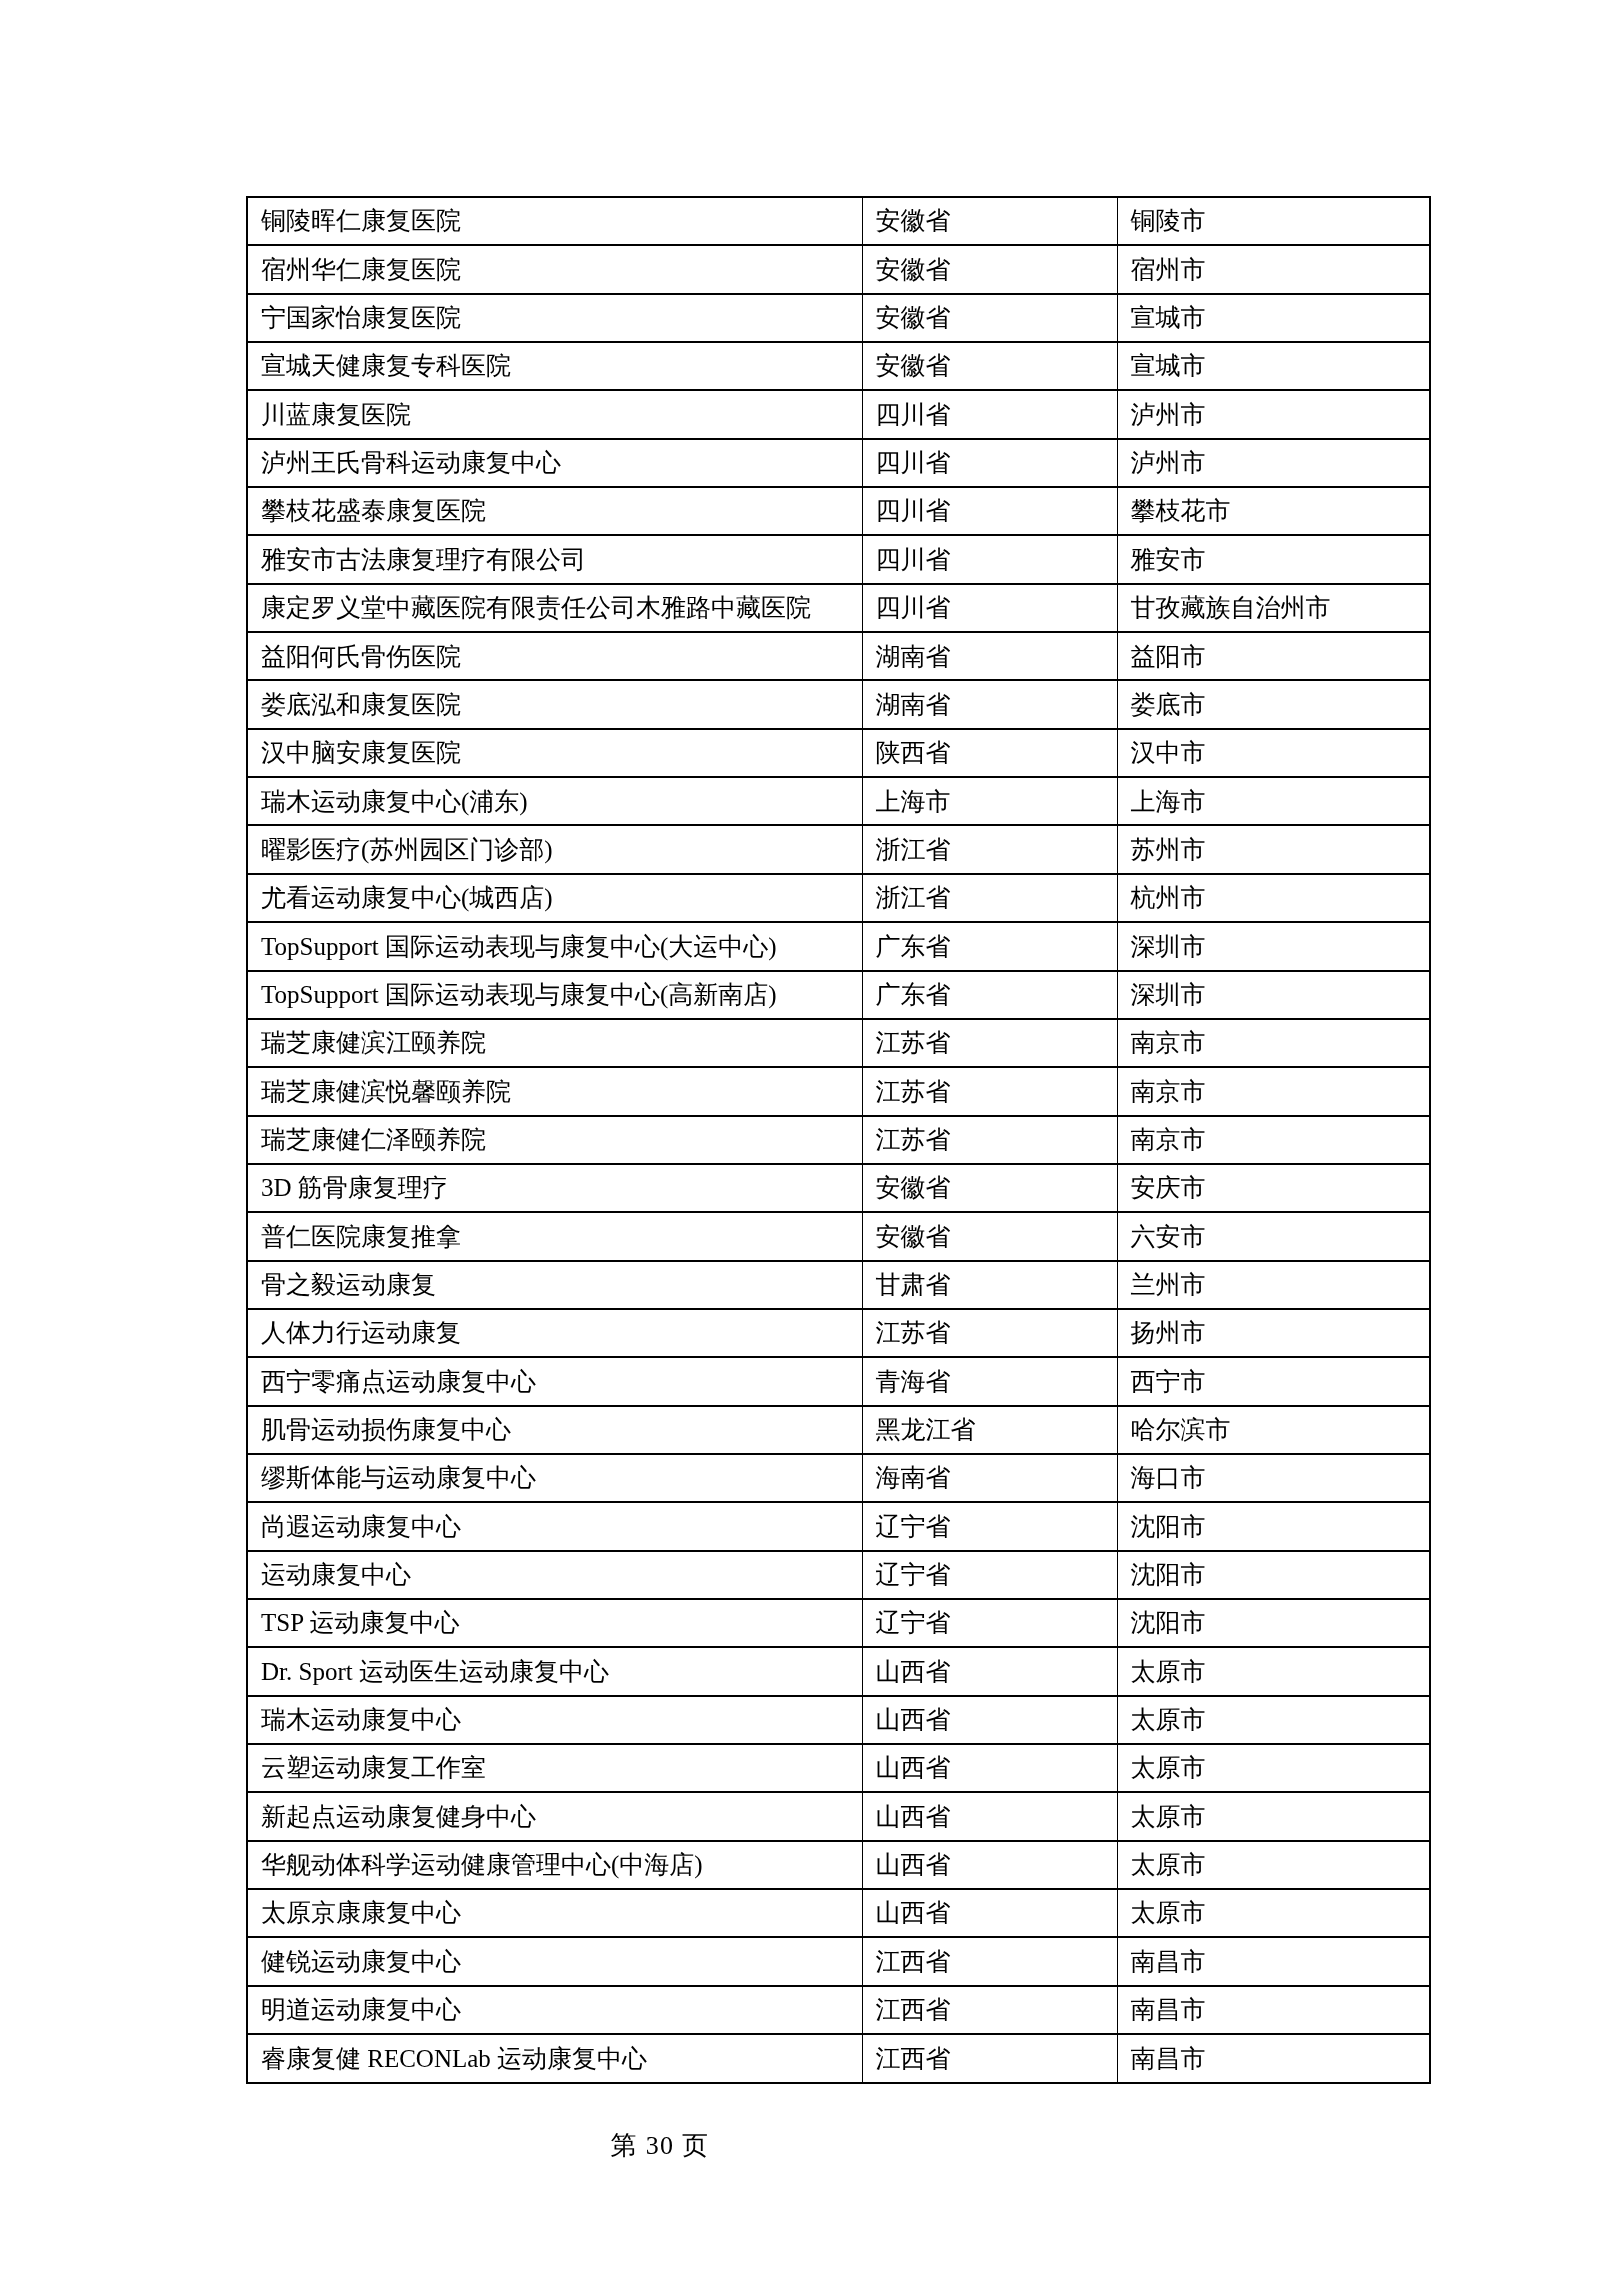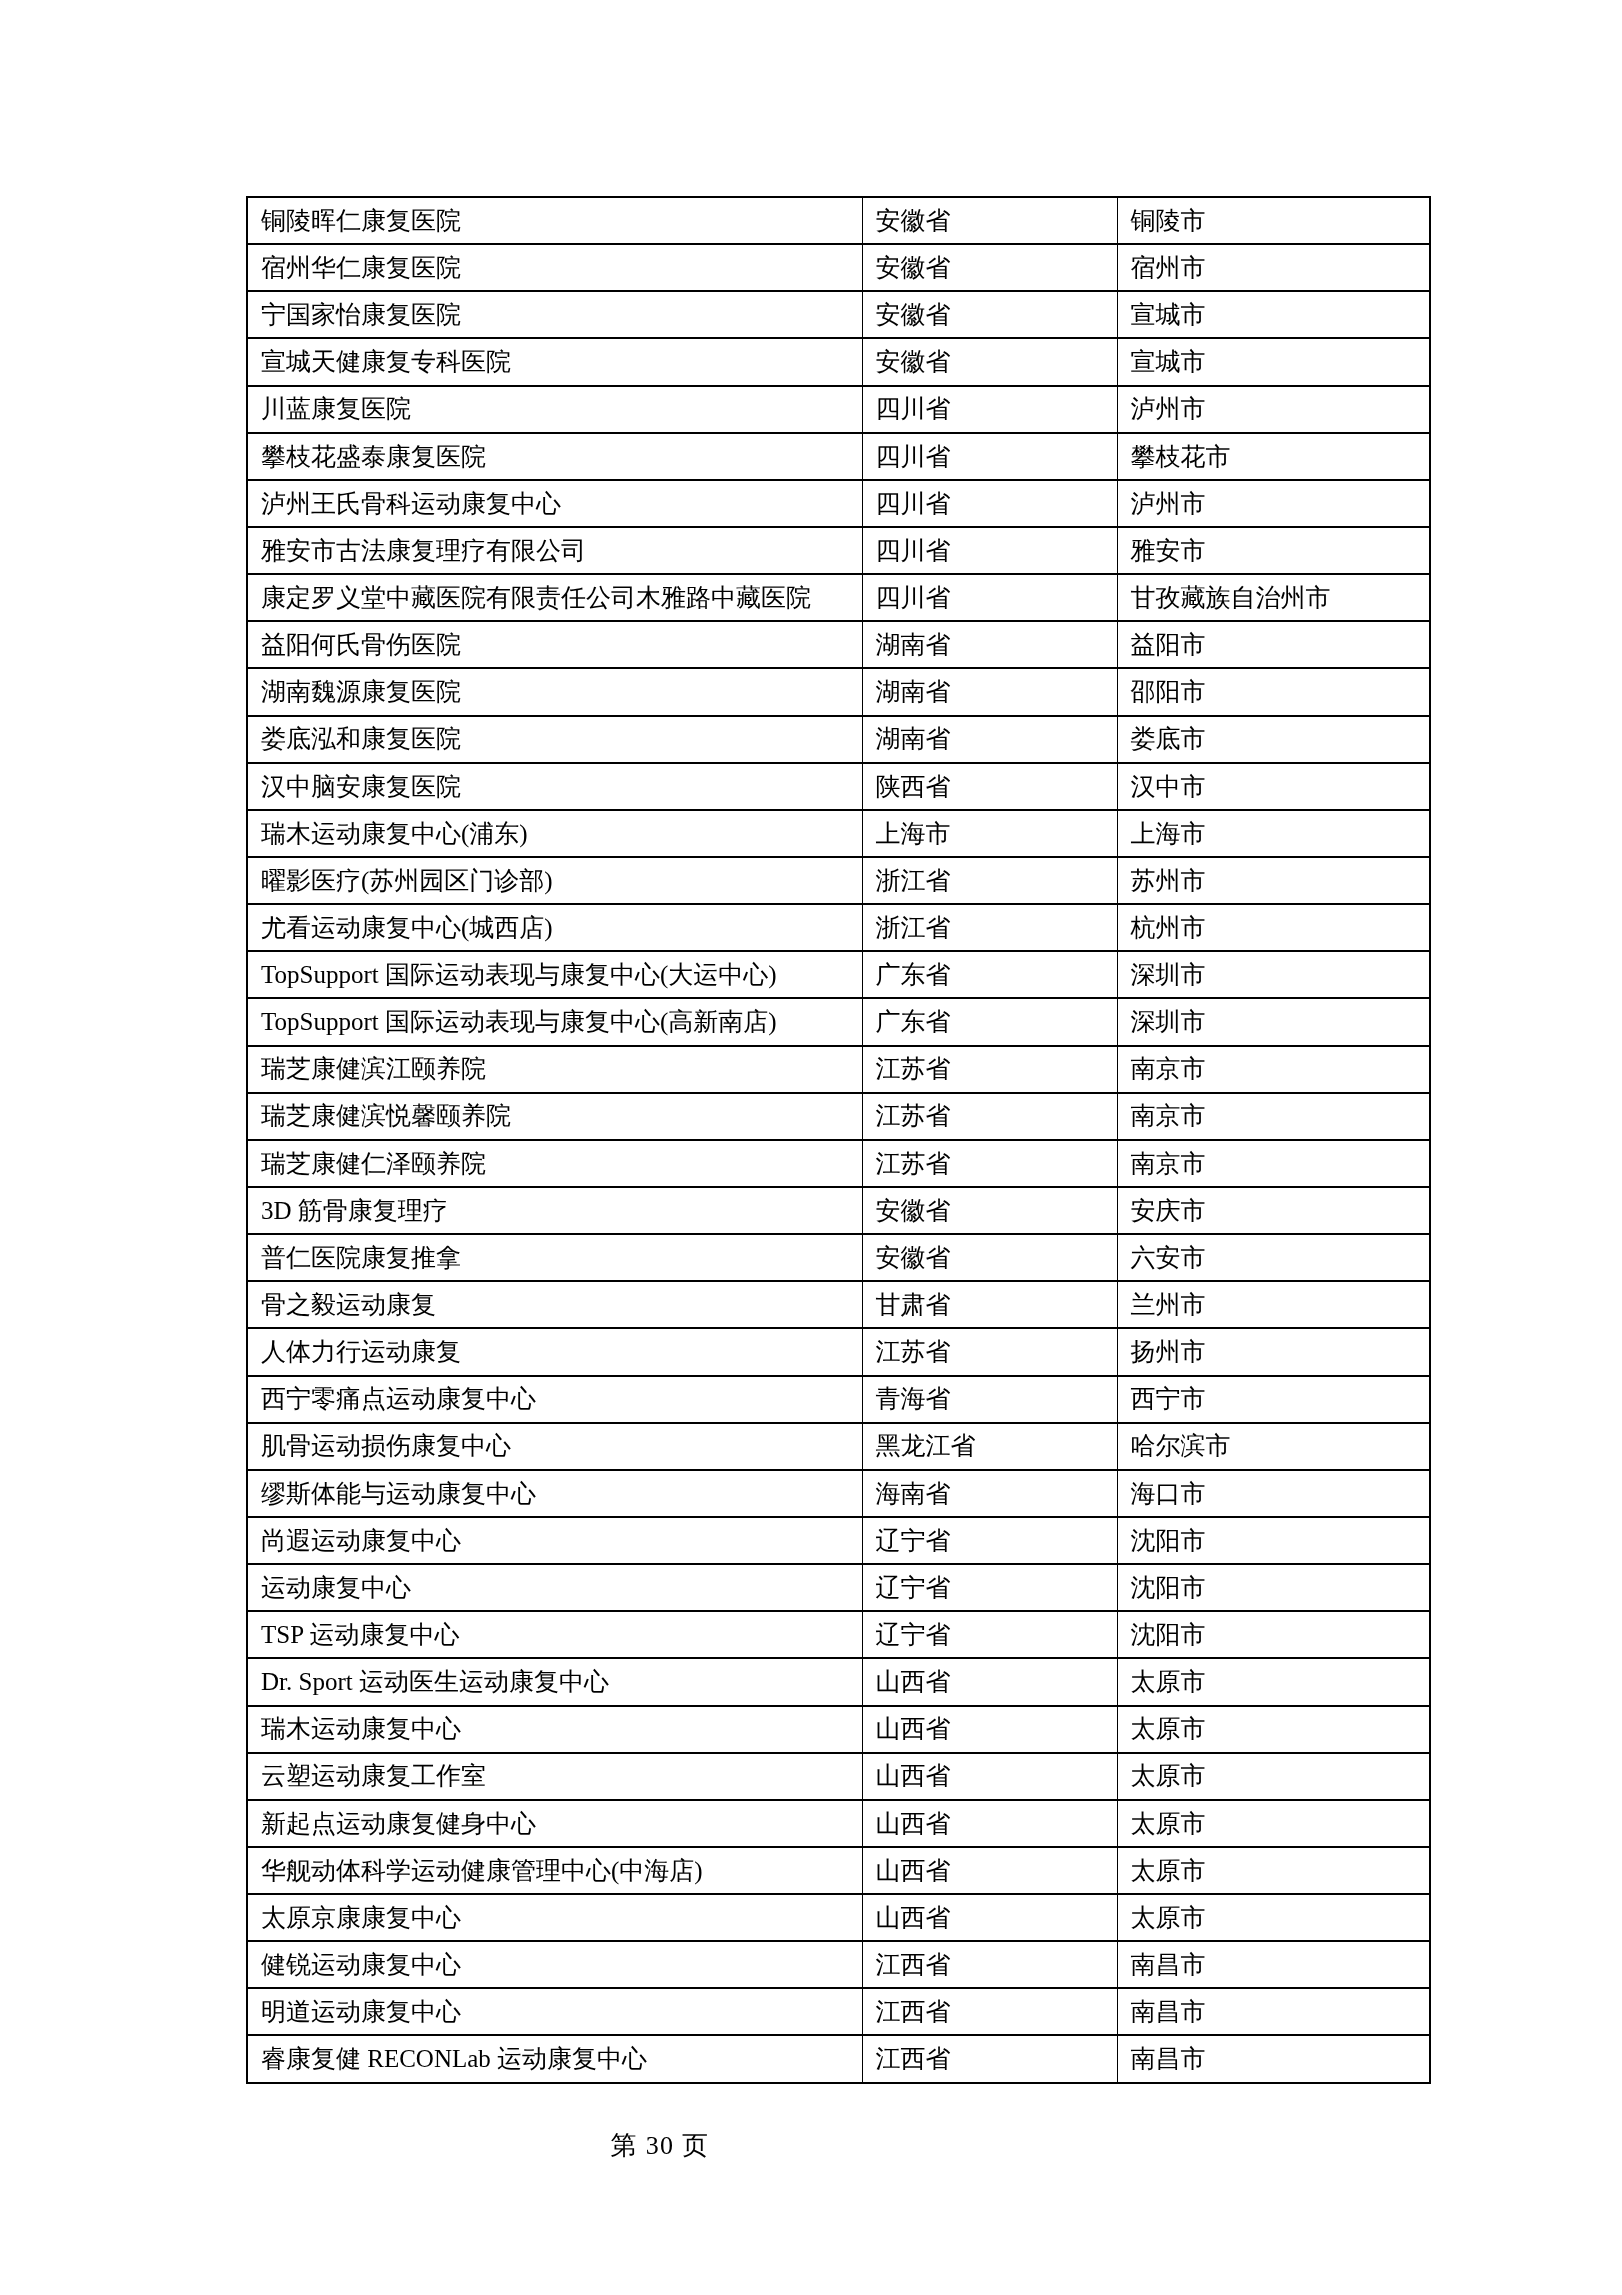--- a/index.html
+++ b/index.html
@@ -83,50 +83,45 @@
     <td>宣城天健康复专科医院</td>
     <td>安徽省</td>
     <td>宣城市</td>
   </tr>
         <tr>
     <td>川蓝康复医院</td>
     <td>四川省</td>
     <td>泸州市</td>
   </tr>
         <tr>
+    <td>泸州王氏骨科运动康复中心</td>
+    <td>四川省</td>
+    <td>泸州市</td>
+  </tr>
+        <tr>
     <td>攀枝花盛泰康复医院</td>
     <td>四川省</td>
     <td>攀枝花市</td>
-  </tr>
-        <tr>
-    <td>泸州王氏骨科运动康复中心</td>
-    <td>四川省</td>
-    <td>泸州市</td>
   </tr>
         <tr>
     <td>雅安市古法康复理疗有限公司</td>
     <td>四川省</td>
     <td>雅安市</td>
   </tr>
         <tr>
     <td>康定罗义堂中藏医院有限责任公司木雅路中藏医院</td>
     <td>四川省</td>
     <td>甘孜藏族自治州市</td>
   </tr>
         <tr>
     <td>益阳何氏骨伤医院</td>
     <td>湖南省</td>
     <td>益阳市</td>
   </tr>
         <tr>
-    <td>湖南魏源康复医院</td>
-    <td>湖南省</td>
-    <td>邵阳市</td>
-  </tr>
-        <tr>
     <td>娄底泓和康复医院</td>
     <td>湖南省</td>
     <td>娄底市</td>
   </tr>
         <tr>
     <td>汉中脑安康复医院</td>
     <td>陕西省</td>
     <td>汉中市</td>
   </tr>
         <tr>

